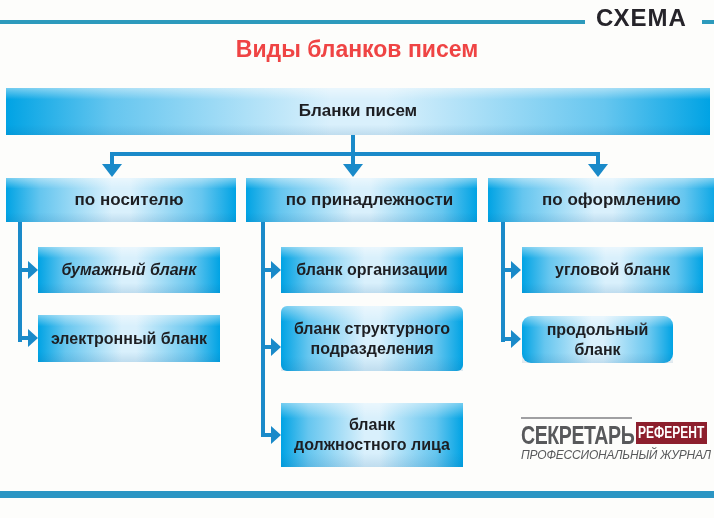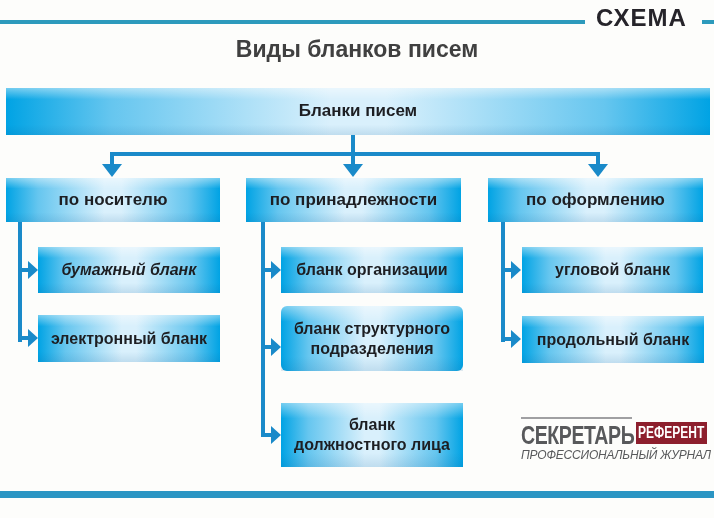--- a/index.html
+++ b/index.html
@@ -8,36 +8,36 @@
     background:#fdfdfb;
     font-family:"Liberation Sans","DejaVu Sans",sans-serif;
     color:var(--text_dark,#1d1e22);
   }
   .abs{position:absolute;}
   .rule{background:var(--rule,#2d9abc);}
   .scheme-label{
     font-size:24px;font-weight:bold;letter-spacing:1px;color:#26242a;
   }
   .page-title{
-    width:714px;text-align:center;font-size:23px;font-weight:bold;color:#404040;
+    width:714px;text-align:center;font-size:23px;font-weight:bold;color:#ef4444;
   }
   .node{
     background:linear-gradient(90deg,var(--box_edge,#00a3e4) 0%,#66c6ef 15%,
       var(--box_light,#d9f0fc) 46%,var(--box_light,#d9f0fc) 54%,#66c6ef 85%,
       var(--box_edge,#00a3e4) 100%);
     display:flex;align-items:center;justify-content:center;
     text-align:center;font-weight:bold;white-space:pre-line;line-height:1.22;
   }
   .node::before{
     content:"";position:absolute;inset:0;pointer-events:none;
     background:linear-gradient(180deg,rgba(255,255,255,.45) 0%,rgba(255,255,255,0) 24%,
       rgba(255,255,255,0) 78%,rgba(3,80,140,.12) 100%);
   }
   .node-root{font-size:17px;}
-  .node-cat{font-size:17px;}
+  .node-cat{font-size:17px;padding-left:16px;}
   .node-child{font-size:16px;padding:2px 8px;box-sizing:border-box;}
   .line{background:var(--arrow,#1a8ac9);}
   .tri-down{
     width:0;height:0;border-left:10px solid transparent;border-right:10px solid transparent;
     border-top:13px solid var(--arrow,#1a8ac9);
   }
   .tri-right{
     width:0;height:0;border-top:9px solid transparent;border-bottom:9px solid transparent;
     border-left:10px solid var(--arrow,#1a8ac9);
   }
@@ -106,21 +106,21 @@
   <div class="abs node node-child" style="left:38px;top:247px;width:182px;height:46px;font-style:italic;">бумажный бланк</div>
   <div class="abs node node-child" style="left:38px;top:315px;width:182px;height:47px;">электронный бланк</div>
 
   <div class="abs node node-child" style="left:281px;top:247px;width:182px;height:46px;">бланк организации</div>
   <div class="abs node node-child" style="left:281px;top:306px;width:182px;height:65px;border-radius:6px;">бланк структурного
 подразделения</div>
   <div class="abs node node-child" style="left:281px;top:403px;width:182px;height:64px;">бланк
 должностного лица</div>
 
   <div class="abs node node-child" style="left:522px;top:247px;width:181px;height:46px;">угловой бланк</div>
-  <div class="abs node node-child" style="left:522px;top:316px;width:182px;height:47px;">продольный бланк</div>
+  <div class="abs node node-child" style="left:522px;top:316px;width:151px;height:47px;border-radius:9px;">продольный бланк</div>
 
   <div class="abs logo-line" style="left:521px;top:417px;width:111px;height:2px;"></div>
   <div class="abs logo-name" style="left:521px;top:421px;">СЕКРЕТАРЬ</div>
   <div class="abs logo-badge" style="left:636px;top:422px;width:71px;height:22px;">
     <span>РЕФЕРЕНТ</span>
   </div>
   <div class="abs logo-tagline" style="left:521px;top:448px;width:182px;font-style:italic;">ПРОФЕССИОНАЛЬНЫЙ ЖУРНАЛ</div>
 
   <div class="abs bottom-bar" style="left:0;top:491px;width:714px;height:7px;"></div>
 

